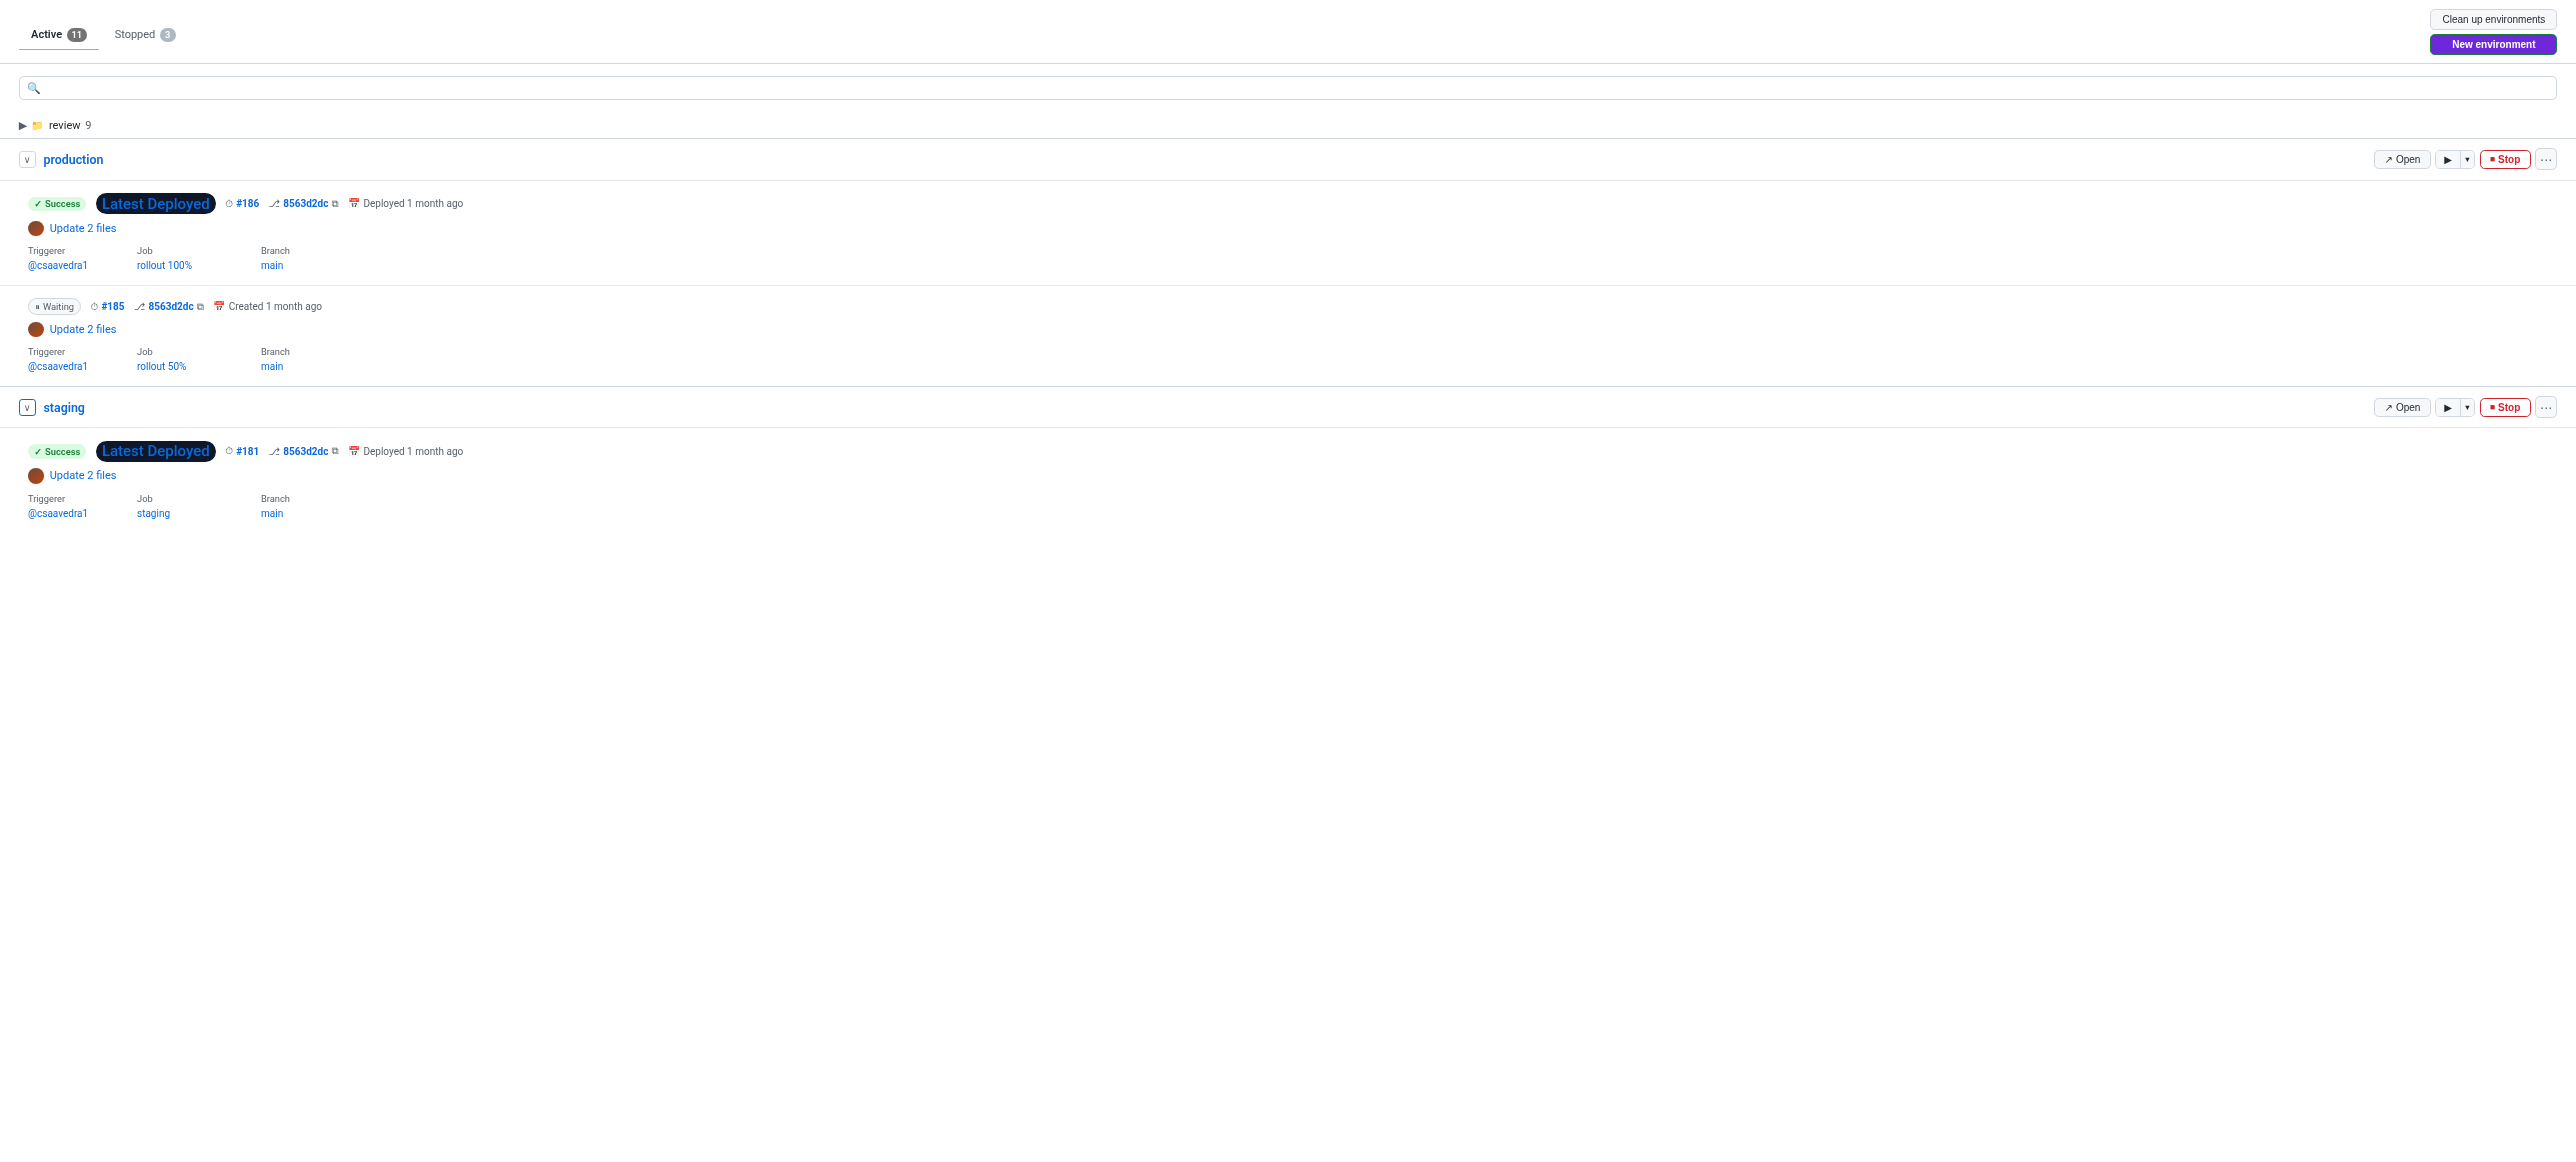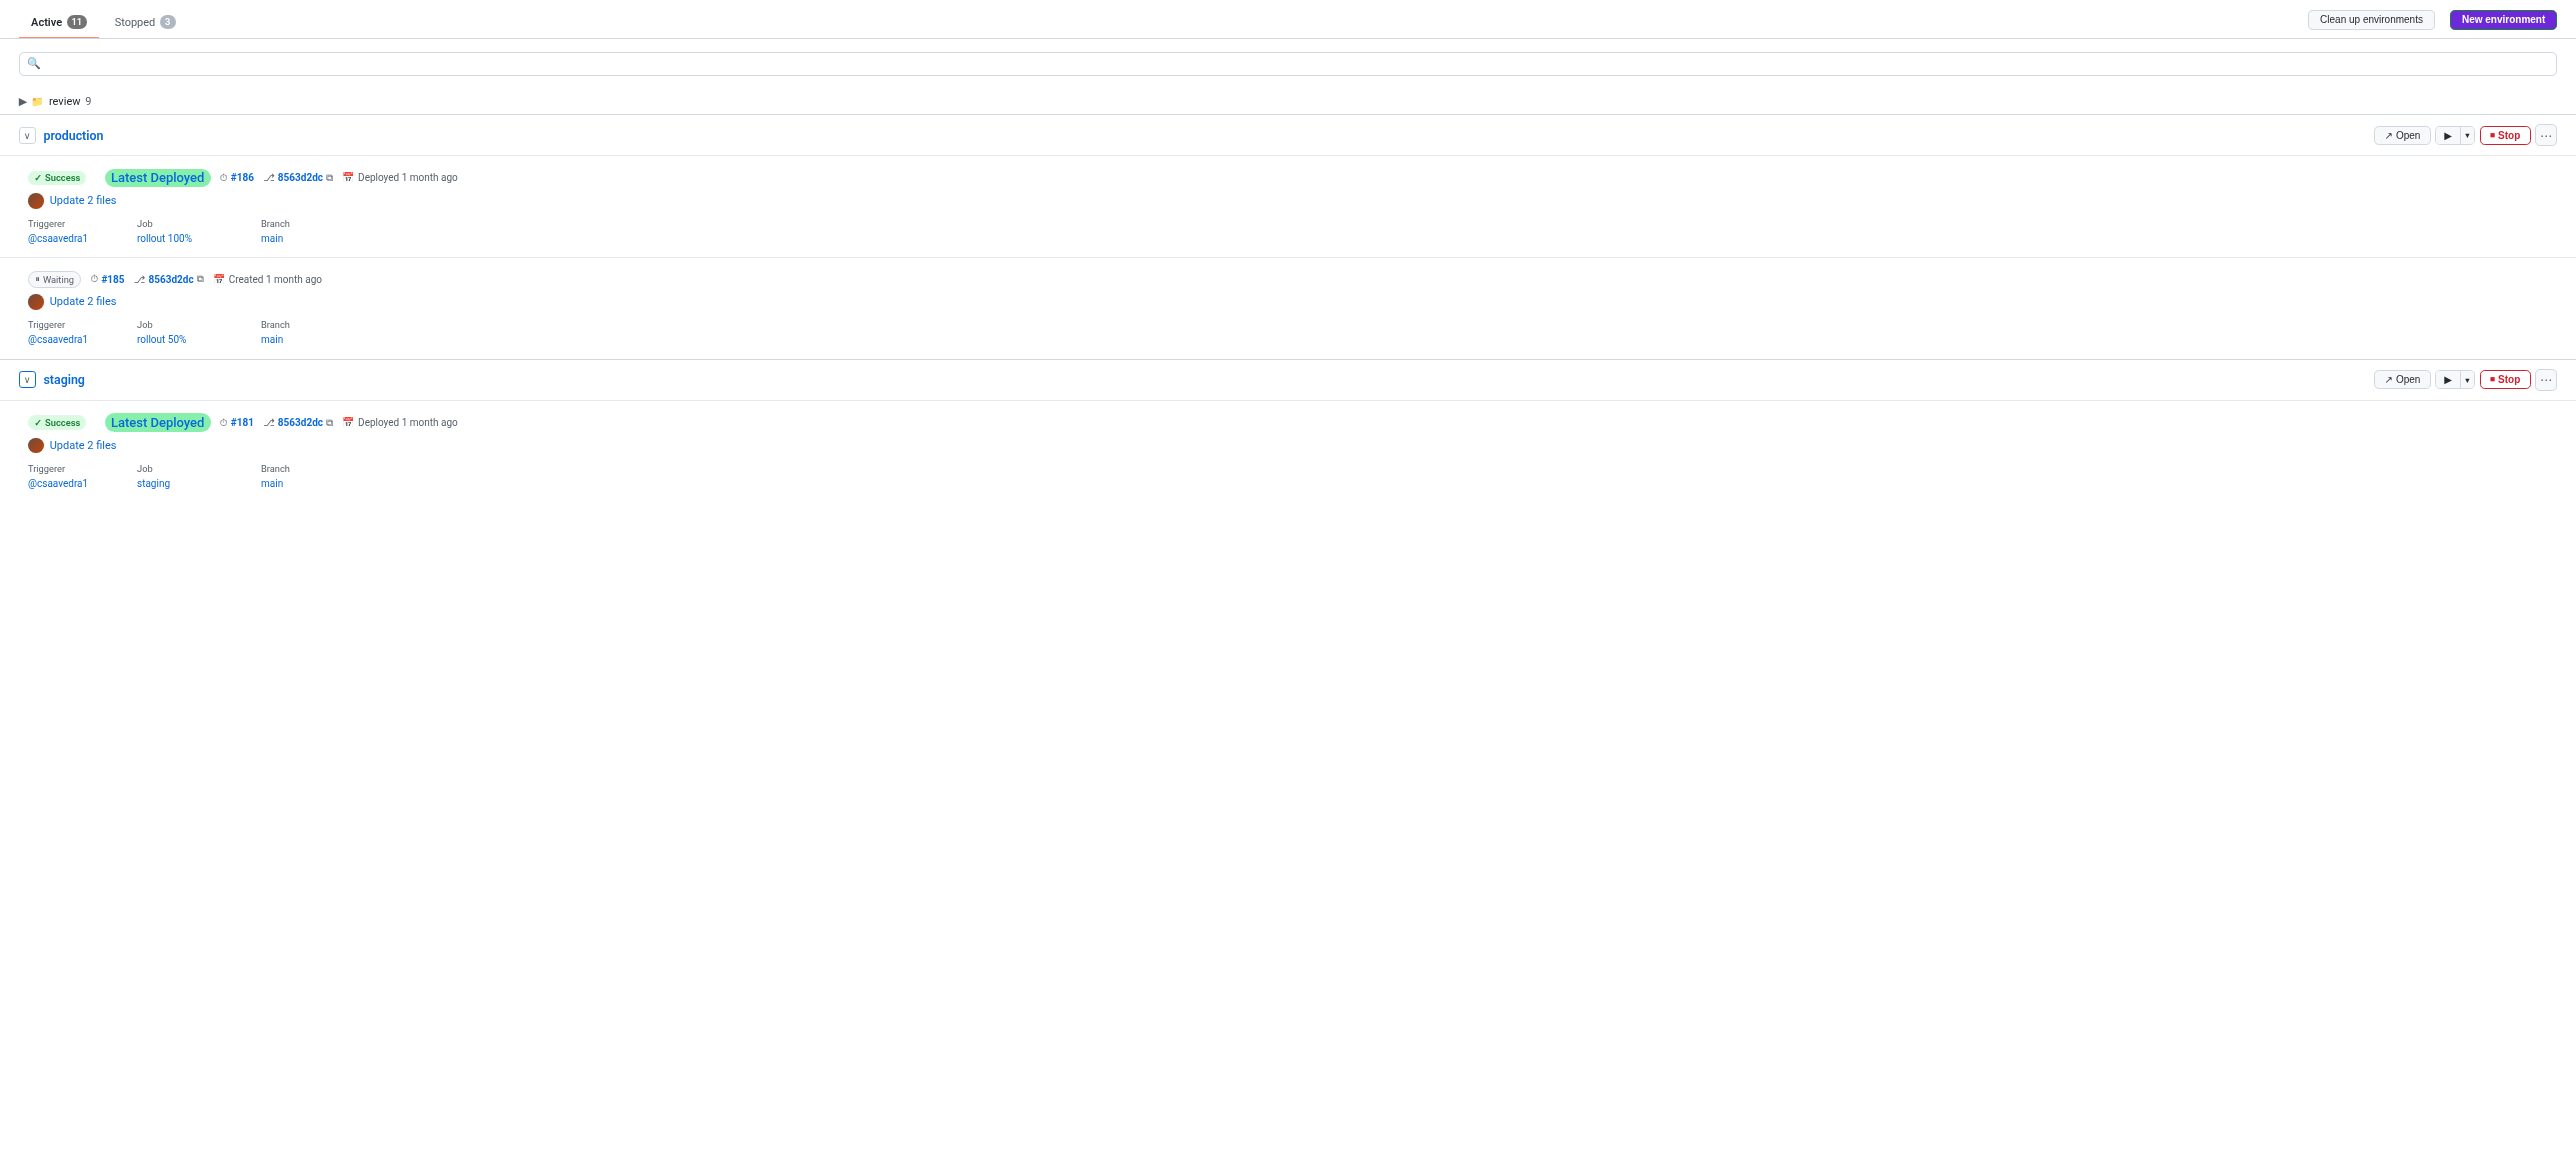--- a/index.html
+++ b/index.html
@@ -18,21 +18,21 @@
     }
     .tab.active {
       color: #24292f; border-bottom: 1.6px solid #fd8c73; font-weight: 600;
     }
     .tab .count {
       background: #afb8c1; color: #fff; border-radius: 15.5px;
       padding: 0 4.7px; font-size: 9.3px; font-weight: 600; min-width: 15.5px;
       text-align: center; line-height: 14px;
     }
     .tab.active .count { background: #737373; }
-    .tabs-right { display: flex; gap: 15px; padding-bottom: 7.8px; }
+    .tabs-right { display: flex; gap: 4px; padding-bottom: 7.8px; flex-direction: column; }
     .btn-outline {
       padding: 3.9px 11px; border: 0.8px solid #d0d7de; border-radius: 4.7px;
       background: #f6f8fa; color: #24292f; cursor: pointer; font-size: 10px;
     }
     .btn-primary {
       padding: 3.9px 11px; border: 0.8px solid #1a7f37; border-radius: 4.7px;
       background: #6d28d9; color: #fff; cursor: pointer; font-size: 10px; font-weight: 600;
     }
 
     
@@ -101,22 +101,22 @@
     .env-body { background: #fff; }
     .deploy-row {
       padding: 12.4px 18.7px 12.4px 28px; border-top: 0.8px solid #e6eaef;
     }
     .deploy-meta { display: flex; align-items: center; gap: 9.3px; flex-wrap: wrap; margin-bottom: 6.2px; }
     .badge-success {
       display: flex; align-items: center; gap: 3.1px; padding: 1.6px 6.2px;
       background: #dafbe1; color: #1a7f37; border-radius: 15.5px; font-size: 9.3px; font-weight: 600;
     }
     .badge-latest {
-      padding: 1.6px 6.2px; background: #86efac; color: #0969da;
-      border-radius: 15.5px; font-size: 13px; font-weight: 500; margin-left: 9px;
+      padding: 1.6px 6.2px; background: #0f172a; color: #0969da;
+      border-radius: 15.5px; font-size: 15px; font-weight: 500;
     }
     .badge-waiting {
       display: flex; align-items: center; gap: 3.1px; padding: 1.6px 6.2px;
       background: #f6f8fa; color: #57606a; border-radius: 15.5px; font-size: 9.3px; border: 0.8px solid #d0d7de;
     }
     .meta-item { display: flex; align-items: center; gap: 3.1px; color: #57606a; font-size: 10px; }
     .meta-link { color: #0969da; text-decoration: none; font-size: 10px; font-weight: bold; }
     .deploy-title { display: flex; align-items: center; gap: 6.2px; margin-bottom: 9.3px; }
     .avatar-placeholder { width: 15.5px; height: 15.5px; border-radius: 50%; background: linear-gradient(135deg, #6b4c3b, #c1440e); display: inline-block; vertical-align: middle; }
     .commit-link { color: #0969da; text-decoration: none; font-size: 11px; }

